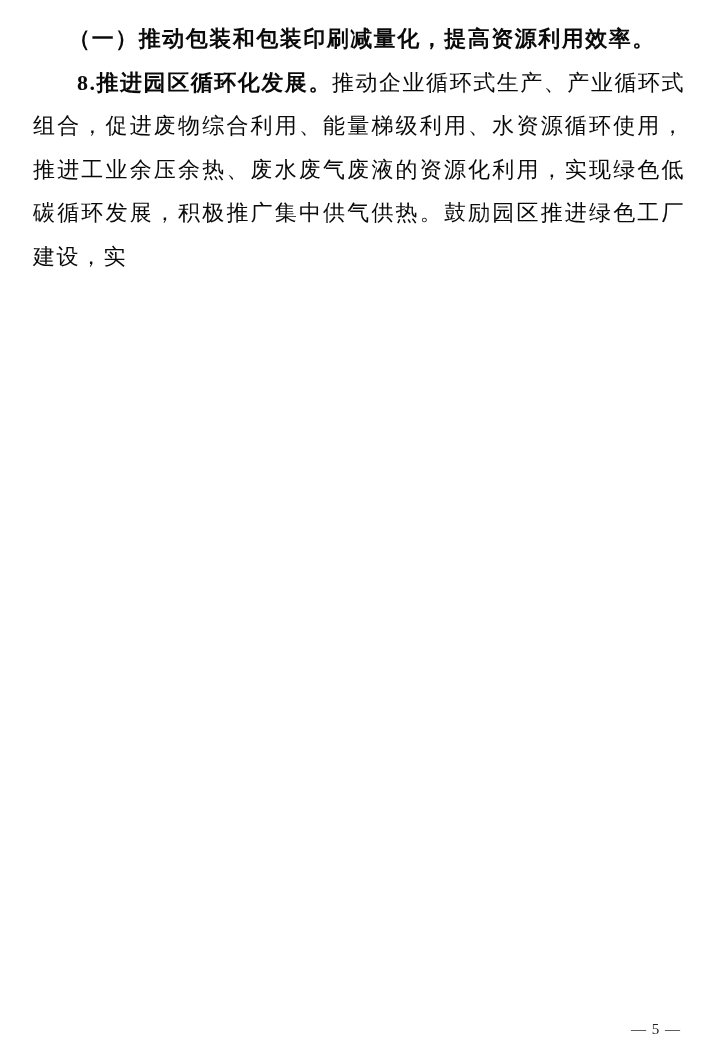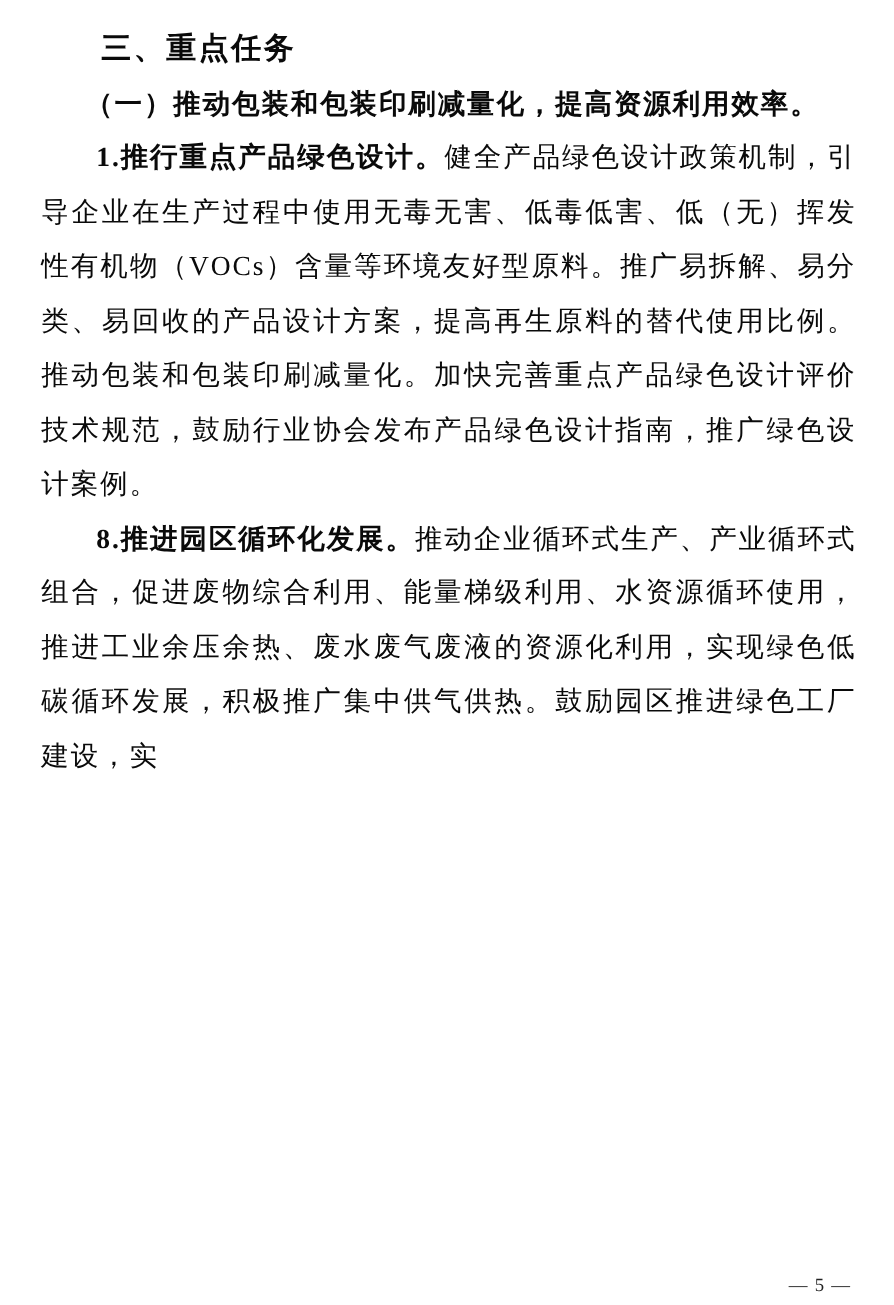--- a/index.html
+++ b/index.html
@@ -60,19 +60,17 @@
     font-size: 15px;
     letter-spacing: 1px;
     color: #222222;
   }
 </style>
 </head>
 <body>
 
 <div class="page">
   <div class="content">
-      <p class="para heading1"><span class="run run-bold">三、重点任务</span></p>
       <p class="para heading2"><span class="run">（一）推动包装和包装印刷减量化，提高资源利用效率。</span></p>
-      <p class="para body"><span class="run run-bold">1.推行重点产品绿色设计。</span><span class="run">健全产品绿色设计政策机制，引导企业在生产过程中使用无毒无害、低毒低害、低（无）挥发性有机物（VOCs）含量等环境友好型原料。推广易拆解、易分类、易回收的产品设计方案，提高再生原料的替代使用比例。推动包装和包装印刷减量化。加快完善重点产品绿色设计评价技术规范，鼓励行业协会发布产品绿色设计指南，推广绿色设计案例。</span></p>
       <p class="para body"><span class="run run-bold">8.推进园区循环化发展。</span><span class="run">推动企业循环式生产、产业循环式组合，促进废物综合利用、能量梯级利用、水资源循环使用，推进工业余压余热、废水废气废液的资源化利用，实现绿色低碳循环发展，积极推广集中供气供热。鼓励园区推进绿色工厂建设，实</span></p>
     </div>
   <div class="footer">— 5 —</div>
 </div>
 
 </body></html>

